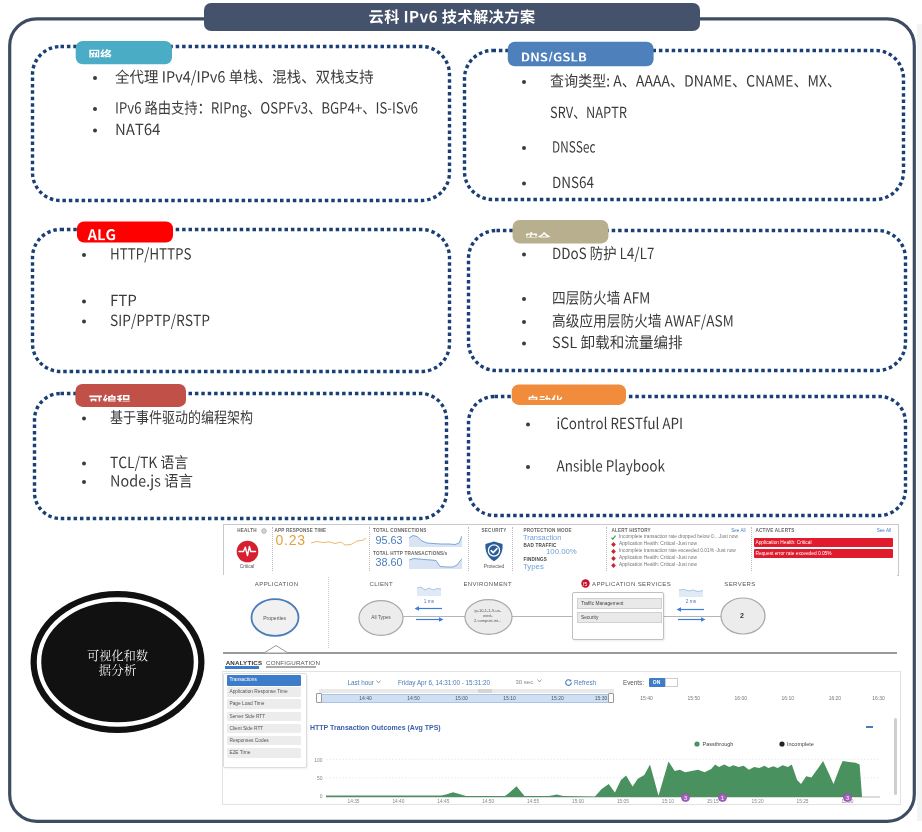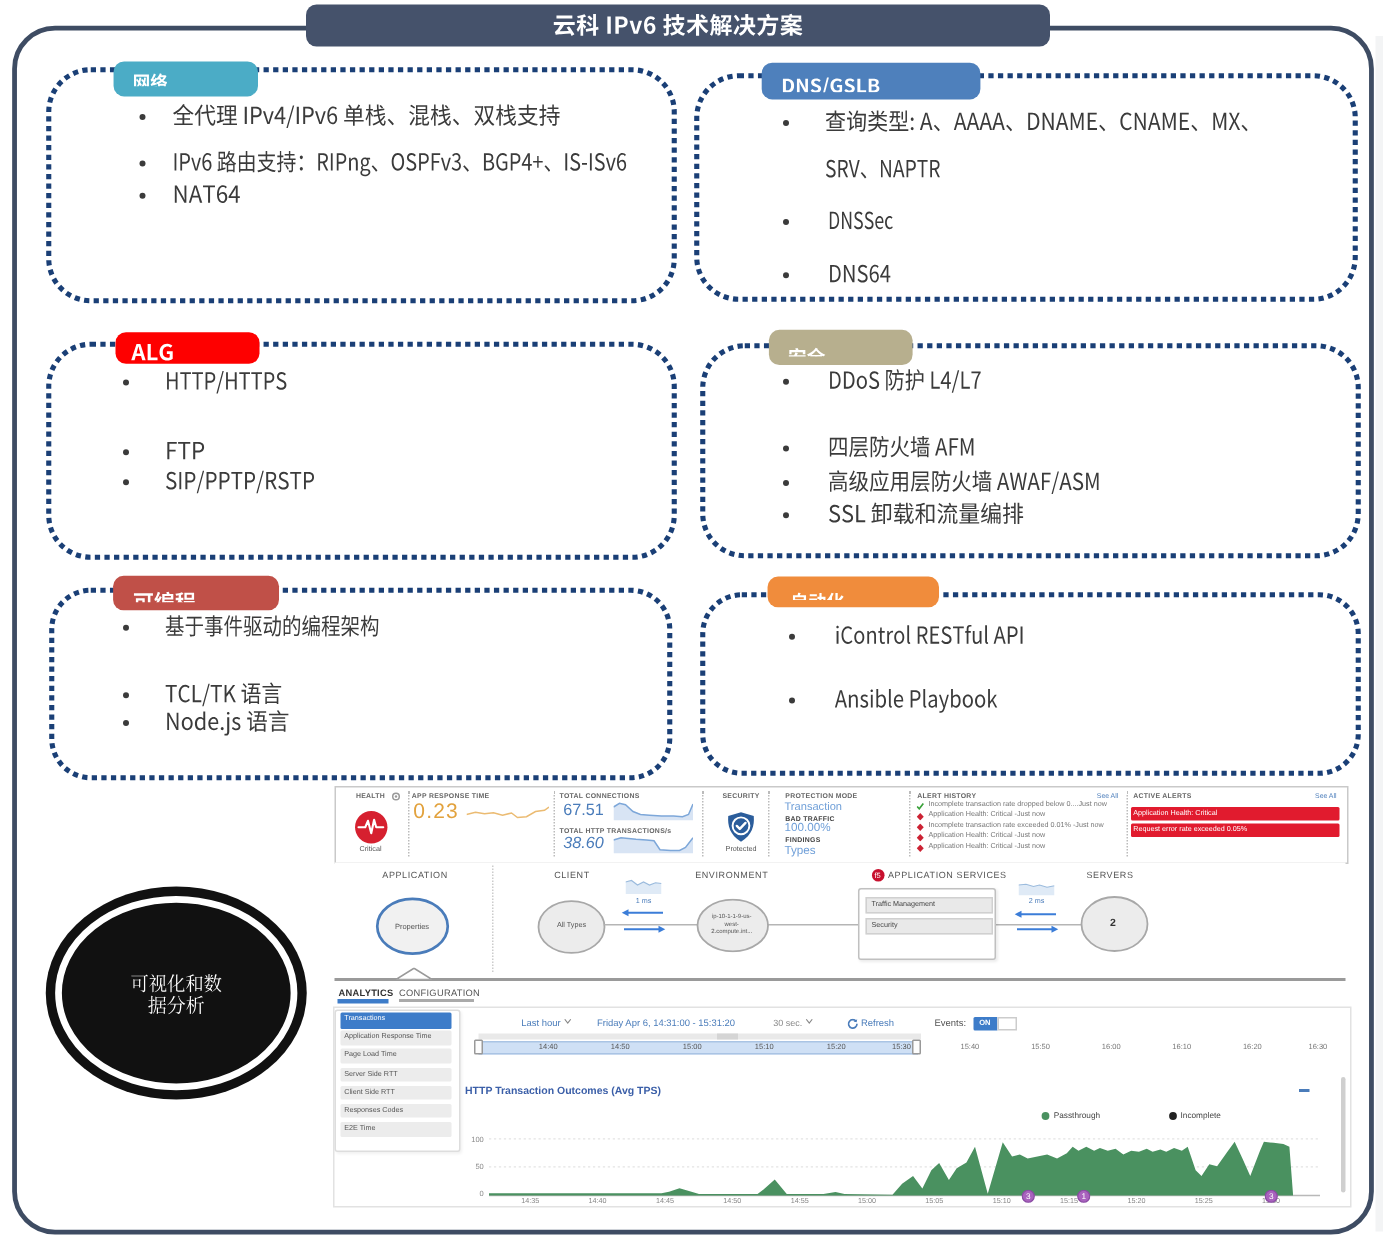--- a/index.html
+++ b/index.html
@@ -172,42 +172,42 @@
     <circle cx="11.5" cy="11.5" r="10.8" fill="#D6202F"></circle>
     <polyline points="3,11.5 7.5,11.5 9.3,7.2 11.5,15.5 13.4,6.5 14.8,11.5 19.5,11.5" fill="none" stroke="#fff" stroke-width="1.4" stroke-linejoin="round" stroke-linecap="round"></polyline>
   </svg>
 <div class="abs" style="left:247px;top:564px;font-size:4.8px;color:#555;line-height:5.8px;transform:translateX(-50%);white-space:nowrap;">Critical</div>
 <div class="abs" style="left:274.5px;top:527.5px;font-size:4.6px;color:#666;line-height:5.6px;font-weight:700;letter-spacing:0.2px;white-space:nowrap;">APP RESPONSE TIME</div>
 <div class="abs" style="left:275.5px;top:535.2px;font-size:14px;color:#E2A23D;line-height:11px;letter-spacing:0.8px;white-space:nowrap;">0.23</div>
 <svg class="abs" style="left:311px;top:537px" width="55" height="10" viewBox="0 0 55 10">
     <polyline points="0,6 6,4.5 12,5.5 18,4.8 24,6.5 30,5 34,8 40,7.5 46,4 52,3.2 55,1" fill="none" stroke="#EBBB72" stroke-width="1"></polyline>
   </svg>
 <div class="abs" style="left:373px;top:527.5px;font-size:4.6px;color:#666;line-height:5.6px;font-weight:700;letter-spacing:0.2px;white-space:nowrap;">TOTAL CONNECTIONS</div>
-<div class="abs" style="left:375.5px;top:534.6px;font-size:10.8px;color:#4A7CBA;line-height:11.8px;white-space:nowrap;">67.51</div>
+<div class="abs" style="left:375.5px;top:534.6px;font-size:10.8px;color:#4A7CBA;line-height:11.8px;white-space:nowrap;">95.63</div>
 <svg class="abs" style="left:409px;top:534px" width="53" height="13" viewBox="0 0 53 13">
     <path d="M0 4 L4 1.5 8 2.5 13 7 18 9 24 9.5 32 10 40 10 46 10.5 50 9 53 2 L53 13 0 13 Z" fill="#D8E4F4"></path>
     <path d="M0 4 L4 1.5 8 2.5 13 7 18 9 24 9.5 32 10 40 10 46 10.5 50 9 53 2" fill="none" stroke="#7DA7D9" stroke-width="1"></path>
   </svg>
 <div class="abs" style="left:373px;top:550.5px;font-size:4.6px;color:#666;line-height:5.6px;font-weight:700;letter-spacing:0.2px;white-space:nowrap;">TOTAL HTTP TRANSACTIONS/s</div>
-<div class="abs" style="left:375.5px;top:557.2px;font-size:10.8px;color:#4A7CBA;line-height:11.8px;white-space:nowrap;font-style:italic;">38.60</div>
+<div class="abs" style="left:375.5px;top:557.2px;font-size:10.8px;color:#4A7CBA;line-height:11.8px;white-space:nowrap;">38.60</div>
 <svg class="abs" style="left:409px;top:557px" width="53" height="12" viewBox="0 0 53 12">
     <path d="M0 3 L5 1.5 10 2 15 2.5 22 3 27 3.5 31 9.5 38 10 44 10 48 8 53 1.5 L53 12 0 12 Z" fill="#D8E4F4"></path>
     <path d="M0 3 L5 1.5 10 2 15 2.5 22 3 27 3.5 31 9.5 38 10 44 10 48 8 53 1.5" fill="none" stroke="#7DA7D9" stroke-width="1"></path>
   </svg>
 <div class="abs" style="left:494px;top:527.5px;font-size:4.6px;color:#666;line-height:5.6px;font-weight:700;letter-spacing:0.2px;transform:translateX(-50%);white-space:nowrap;">SECURITY</div>
 <svg class="abs" style="left:484px;top:541px" width="20" height="21" viewBox="0 0 20 21">
     <path d="M10 0.5 L18.5 3 C19 9.5 17.5 15.5 10 20.2 C2.5 15.5 1 9.5 1.5 3 Z" fill="#2B5D9B"></path>
     <circle cx="10" cy="9.5" r="5.6" fill="none" stroke="#fff" stroke-width="1.3"></circle>
     <path d="M7.2 9.6 L9.2 11.6 L13 7.6" fill="none" stroke="#fff" stroke-width="1.6" stroke-linecap="round" stroke-linejoin="round"></path>
   </svg>
 <div class="abs" style="left:494px;top:564px;font-size:4.8px;color:#555;line-height:5.8px;transform:translateX(-50%);white-space:nowrap;">Protected</div>
 <div class="abs" style="left:523.5px;top:527.5px;font-size:4.6px;color:#666;line-height:5.6px;font-weight:700;letter-spacing:0.2px;white-space:nowrap;">PROTECTION MODE</div>
 <div class="abs" style="left:523px;top:533.8px;font-size:7.4px;color:#6F9FD8;line-height:8.4px;white-space:nowrap;">Transaction</div>
 <div class="abs" style="left:523.5px;top:542.5px;font-size:4.6px;color:#444;line-height:5.6px;font-weight:700;letter-spacing:0.2px;white-space:nowrap;">BAD TRAFFIC</div>
-<div class="abs" style="left:523px;top:548px;font-size:7.8px;color:#6F9FD8;line-height:8.8px;white-space:nowrap;">100.00%</div>
+<div class="abs" style="left:546px;top:548px;font-size:7.8px;color:#6F9FD8;line-height:8.8px;white-space:nowrap;">100.00%</div>
 <div class="abs" style="left:523.5px;top:557px;font-size:4.6px;color:#444;line-height:5.6px;font-weight:700;letter-spacing:0.2px;white-space:nowrap;">FINDINGS</div>
 <div class="abs" style="left:523px;top:562.8px;font-size:7.8px;color:#6F9FD8;line-height:8.8px;white-space:nowrap;">Types</div>
 <div class="abs" style="left:611.5px;top:527.5px;font-size:4.6px;color:#666;line-height:5.6px;font-weight:700;letter-spacing:0.2px;white-space:nowrap;">ALERT HISTORY</div>
 <div class="abs" style="left:745.5px;top:527.5px;font-size:4.6px;color:#4A7CBA;line-height:5.6px;transform:translateX(-100%);white-space:nowrap;">See All</div>
 <svg class="abs" style="left:611px;top:534.5px" width="5" height="5" viewBox="0 0 6 6">
     <path d="M0.5 3.2 L2.2 5 L5.5 0.8" fill="none" stroke="#3BA23B" stroke-width="1.4"></path>
   </svg>
 <div class="abs" style="left:619px;top:534.0px;font-size:4.8px;color:#777;line-height:5.8px;white-space:nowrap;">Incomplete transaction rate dropped below 0....Just now</div>
 <svg class="abs" style="left:611px;top:541.5px" width="5" height="5" viewBox="0 0 6 6">
     <path d="M3 0 L5.8 3 L3 6 L0.2 3 Z" fill="#CC2233"></path>

